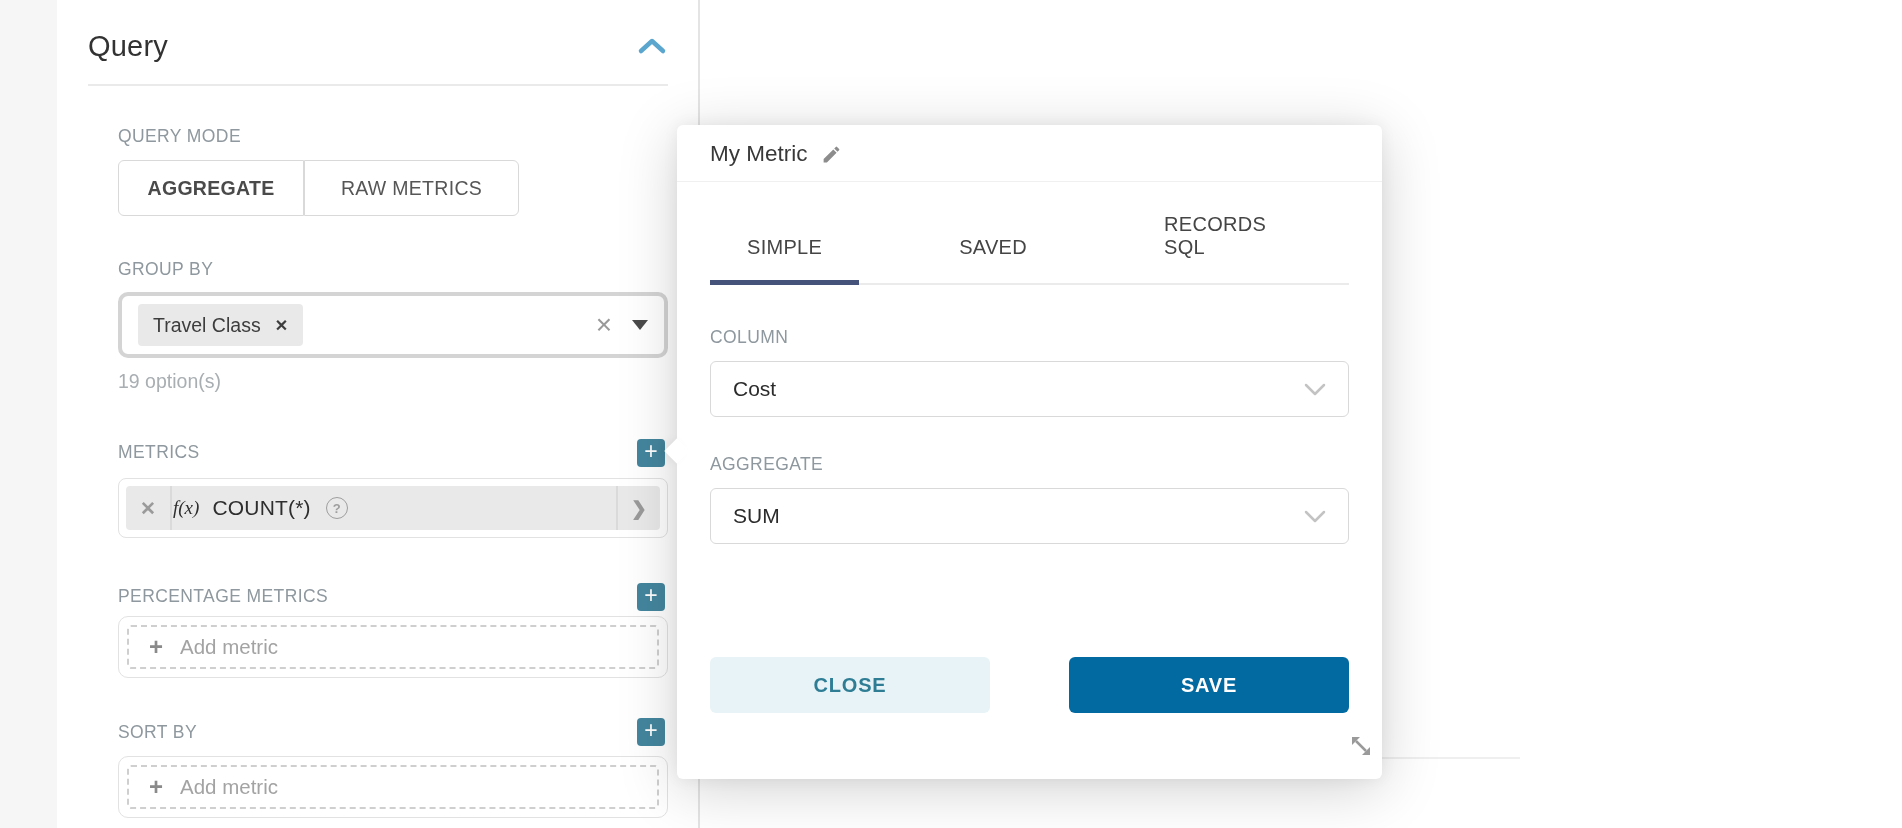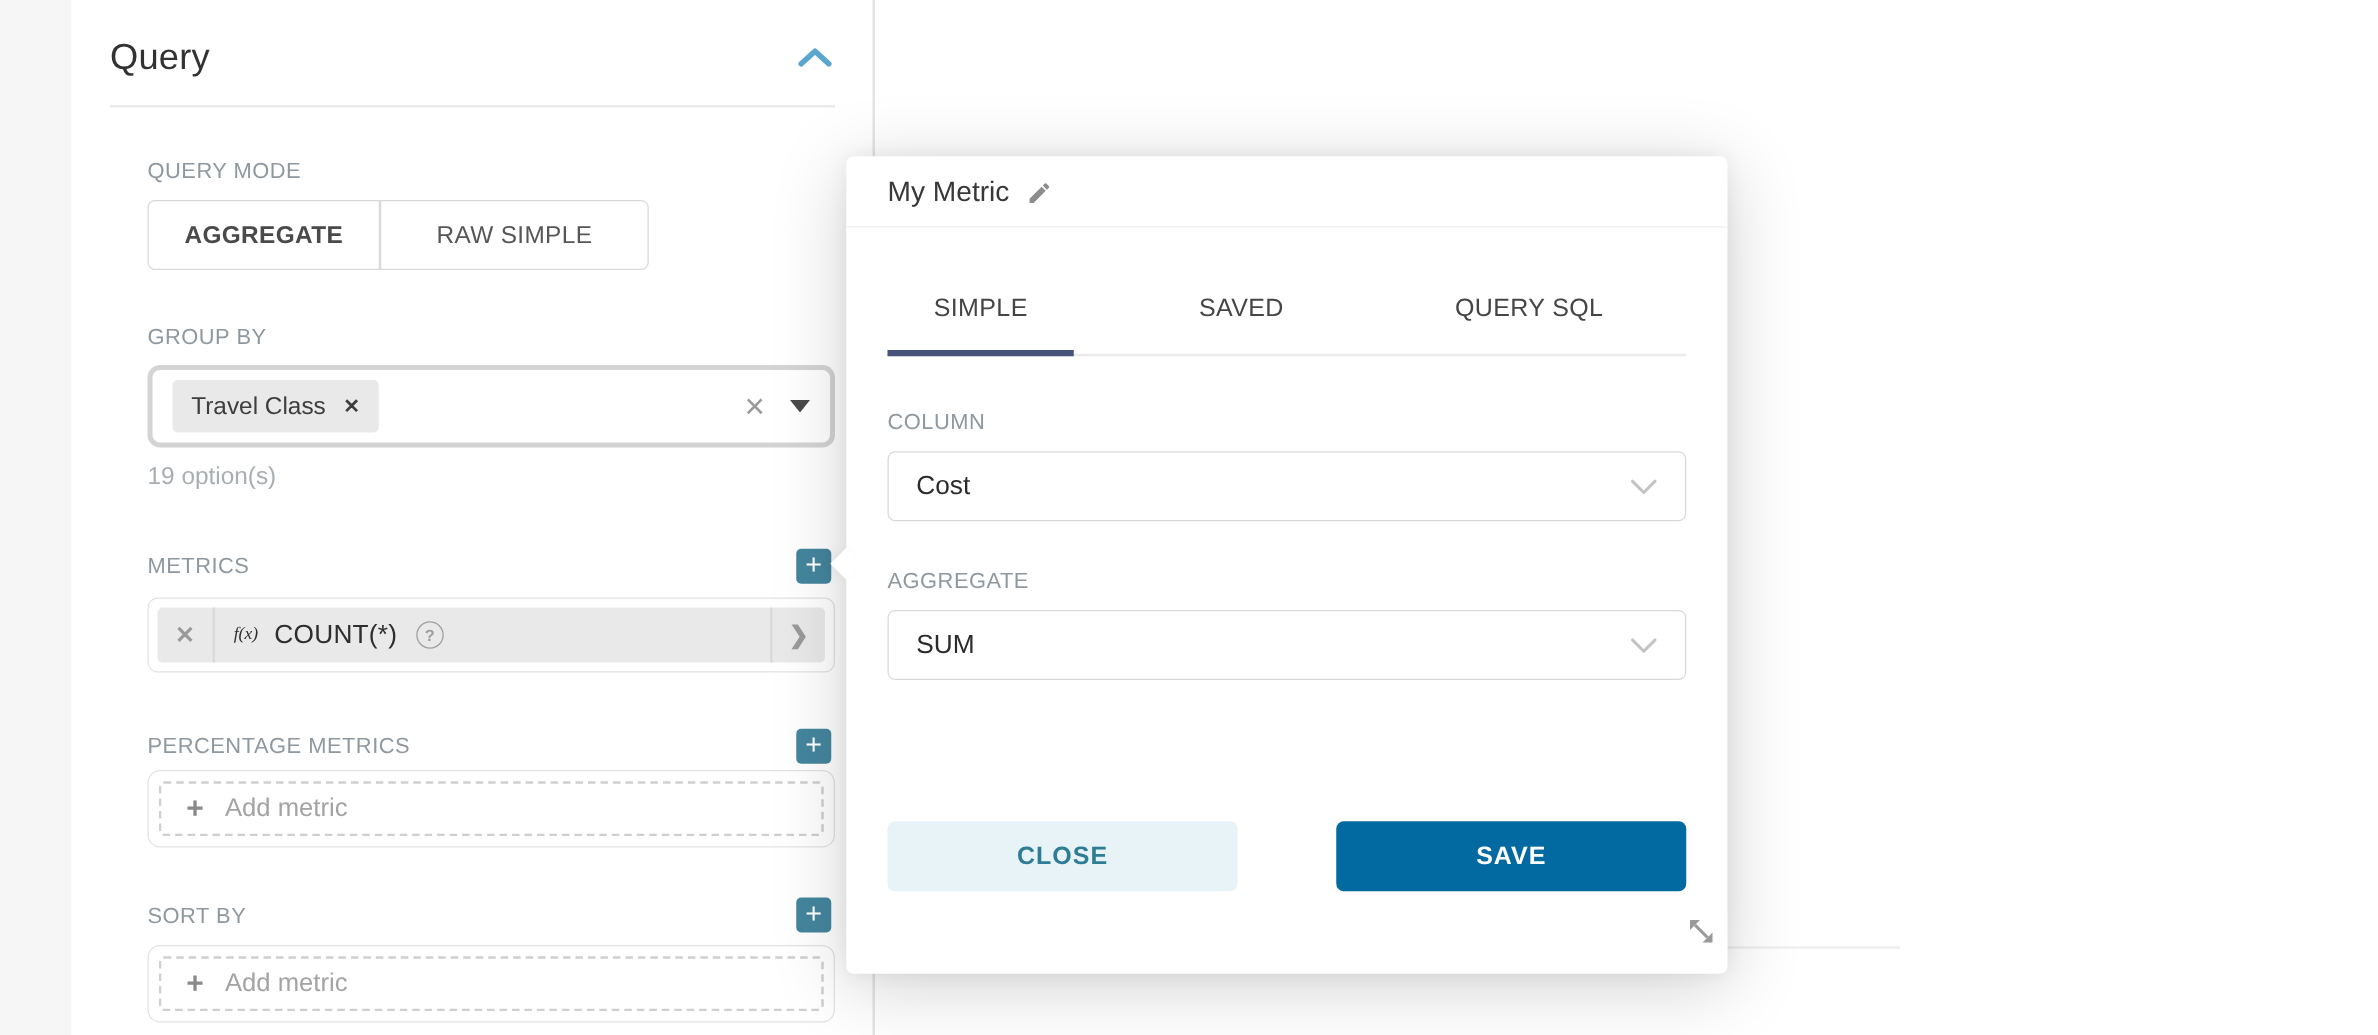--- a/index.html
+++ b/index.html
@@ -55,21 +55,21 @@
   .metric-box {
     position:absolute; left:118px; top:478px; width:550px; height:60px;
     border:1.5px solid #e2e2e2; border-radius:8px; padding:7px; background:#fff;
   }
   .metric-pill {
     height:100%; width:100%; background:#e9e9e9; border-radius:4px;
     display:flex; align-items:center; cursor:pointer;
   }
   .metric-pill .mx { width:44px; text-align:center; color:#9a9a9a; font-size:19px; font-weight:600; cursor:pointer; }
   .pill-div { width:2px; height:100%; background:#dadada; }
-  .fx { margin-left:15px; font-family:"Liberation Serif", serif; font-style:italic; font-size:14px; color:#2e2e2e; }
+  .fx { margin-left:1px; font-family:"Liberation Serif", serif; font-style:italic; font-size:19px; color:#2e2e2e; }
   .metric-name { margin-left:13px; font-size:21px; color:#2e2e2e; letter-spacing:0.2px; }
   .help-circle {
     margin-left:15px; width:22px; height:22px; border:1.5px solid #9e9e9e; border-radius:50%;
     color:#9e9e9e; font-size:13px; display:flex; align-items:center; justify-content:center; font-weight:600; cursor:pointer;
   }
   .pill-spacer { flex:1; }
   .pill-chev { width:42px; text-align:center; color:#9a9a9a; font-size:19px; font-weight:700; cursor:pointer; }
 
   .add-box {
     position:absolute; left:118px; width:550px; height:62px;
@@ -149,21 +149,21 @@
         <svg width="32" height="21" viewBox="0 0 32 21">
           <polyline points="5,15 16,5 27,15" fill="none" stroke="#5aa6cf" stroke-width="4.5" stroke-linecap="round" stroke-linejoin="round"></polyline>
         </svg>
       </span>
     </div>
     <div class="query-underline"></div>
 
     <div class="sec-label" style="left:118px; top:126px;">QUERY MODE</div>
     <div class="btn-group">
       <div class="seg seg-selected">AGGREGATE</div>
-      <div class="seg seg-plain">RAW SIMPLE</div>
+      <div class="seg seg-plain">RAW METRICS</div>
     </div>
 
     <div class="sec-label" style="left:118px; top:259px;">GROUP BY</div>
     <div class="groupby-box">
       <div class="tag">
         <span>Travel Class</span>
         <span class="x">✕</span>
       </div>
       <div class="gb-spacer"></div>
       <span class="gb-clear">×</span>
@@ -213,21 +213,21 @@
       <span class="pencil">
         <svg width="21" height="21" viewBox="0 0 24 24" fill="#8c8c8c">
           <path d="M3 17.25V21h3.75L17.8 9.94l-3.75-3.75L3 17.25zM20.7 7.04c.39-.39.39-1.02 0-1.41l-2.34-2.34a.996.996 0 0 0-1.41 0l-1.83 1.83 3.75 3.75 1.83-1.83z"></path>
         </svg>
       </span>
     </div>
 
     <div class="tabs">
       <div class="tab tab-active">SIMPLE</div>
       <div class="tab">SAVED</div>
-      <div class="tab">QUERY SQL</div>
+      <div class="tab">RECORDS SQL</div>
     </div>
 
     <div class="pop-content">
       <div class="pop-label lbl-column">COLUMN</div>
       <div class="select">
         <span>Cost</span>
         <span style="display:flex;">
           <svg width="22" height="13" viewBox="0 0 22 13">
             <polyline points="2,2 11,11 20,2" fill="none" stroke="#c3c3c3" stroke-width="2.5" stroke-linecap="round" stroke-linejoin="round"></polyline>
           </svg>

